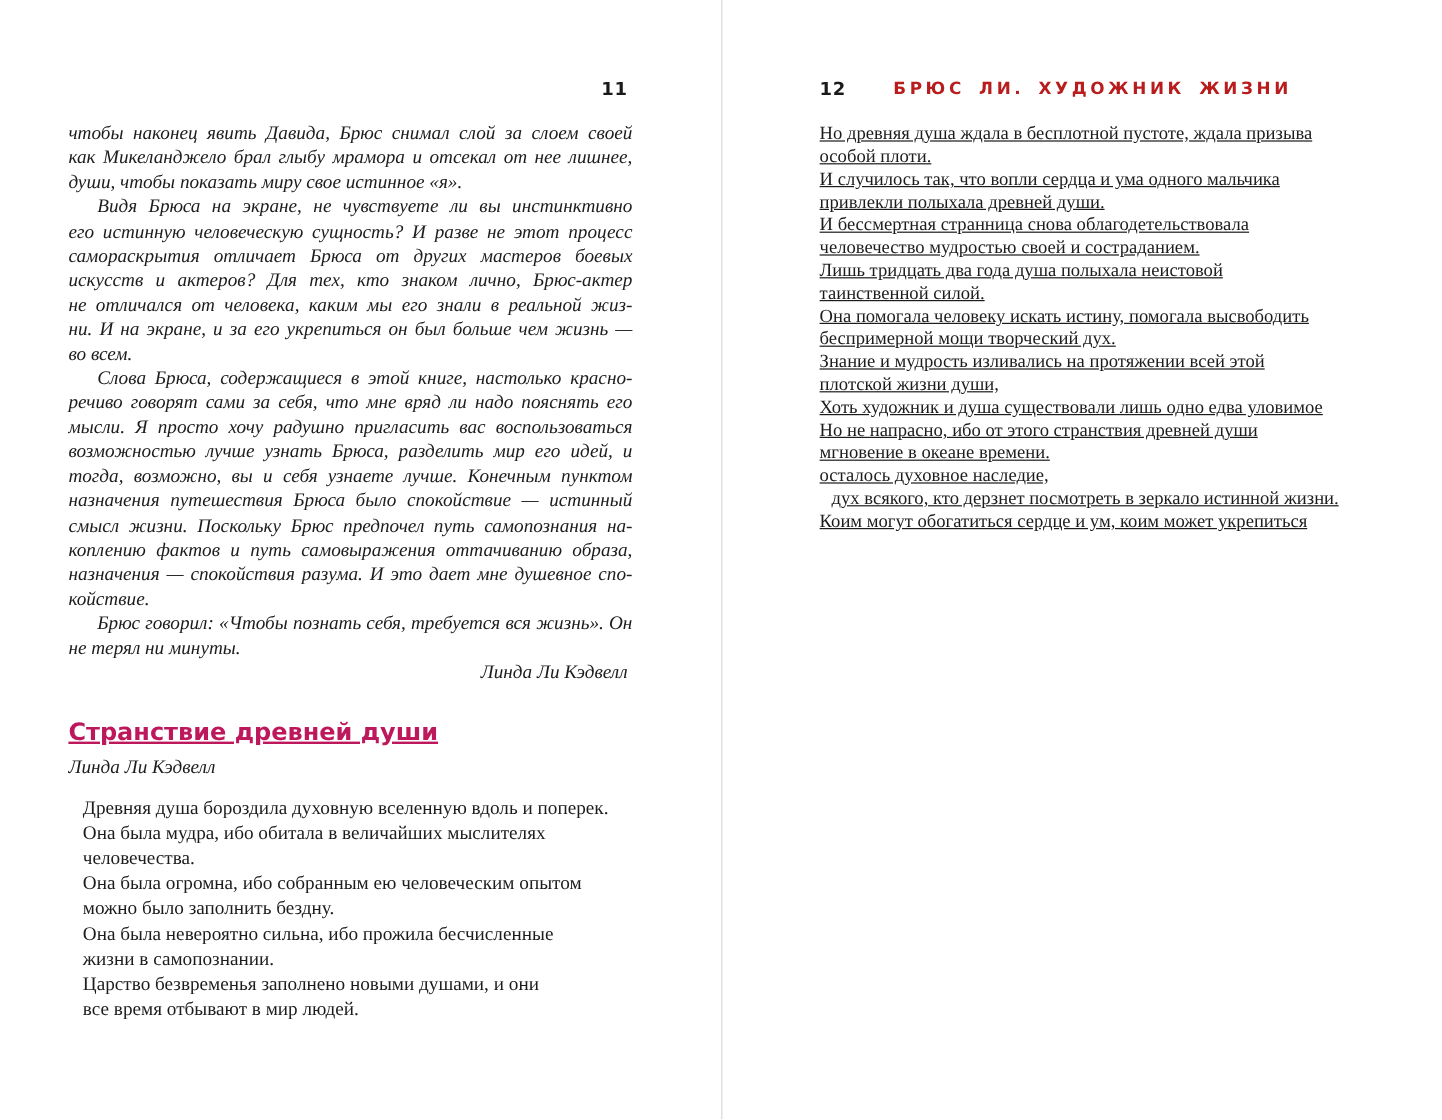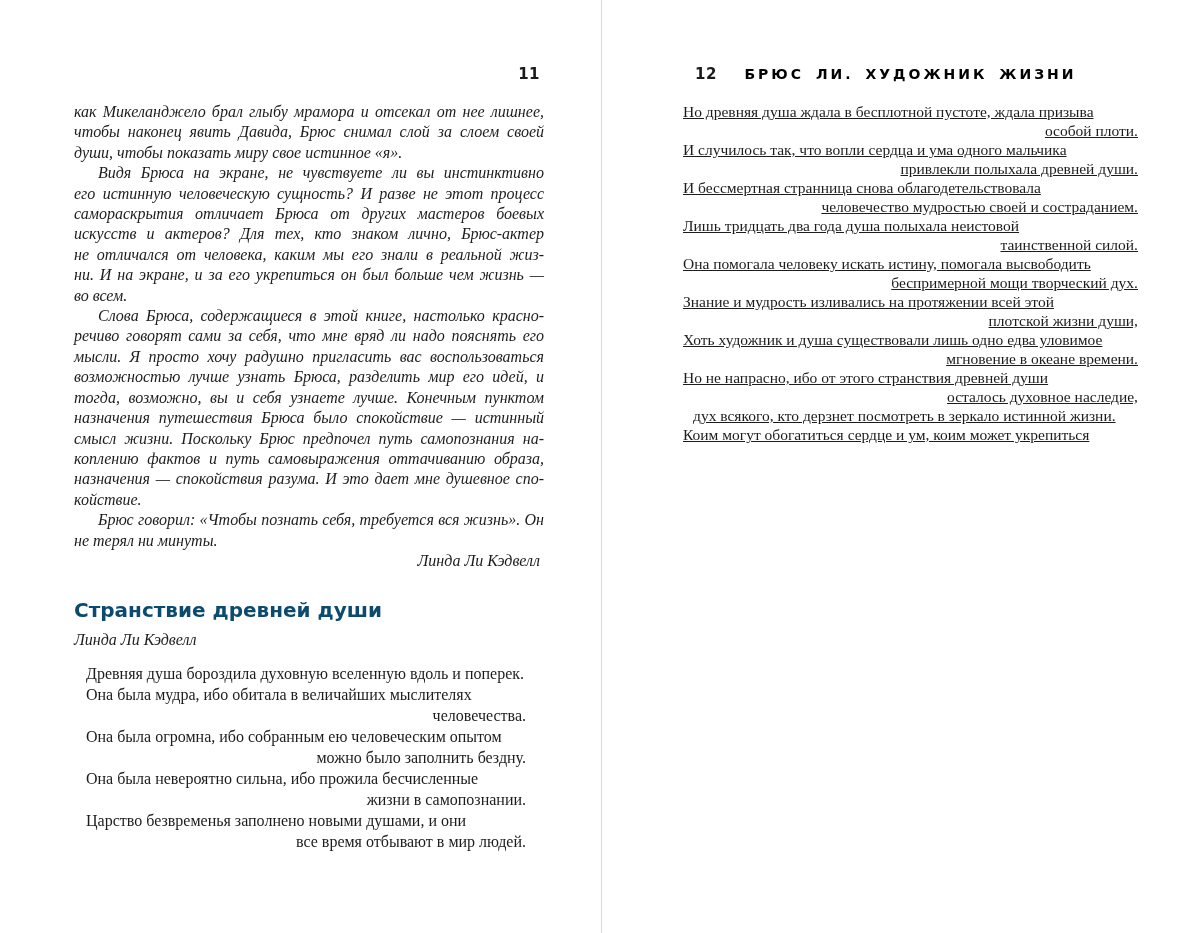--- a/index.html
+++ b/index.html
@@ -3,68 +3,68 @@
 <meta charset="utf-8">
 <style>
   html,body { margin:0; padding:0; background:#ffffff; }
   .spread {
     position:relative; width:1202px; height:933px; background:#ffffff;
     font-family:"Liberation Serif", serif; color:#1c1c1c; overflow:hidden;
   }
   .divider { position:absolute; left:601px; top:0; width:1px; height:933px; background:#d9d9d9; }
 
   .page { position:absolute; top:64px; }
-  .page-left  { left:74px;  width:470px; }
+  .page-left  { left:57px;  width:470px; }
   .page-right { left:683px; width:455px; }
 
   .pagenum {
     font-family:"DejaVu Sans", sans-serif; font-weight:700;
     font-size:15px; line-height:20px; color:#1a1a1a; letter-spacing:0.5px;
   }
   .pagenum-left { text-align:right; padding-right:4px; margin-bottom:18px; }
 
   .header-row { position:relative; height:20px; margin-bottom:18px; }
-  .header-row .pagenum { position:absolute; left:12px; top:0; }
+  .header-row .pagenum { position:absolute; left:0; top:0; }
   .running-header {
     text-align:center; font-family:"DejaVu Sans", sans-serif; font-weight:700;
     font-size:14px; line-height:20px; letter-spacing:3px; word-spacing:4px;
-    color:#000000; white-space:nowrap;
+    color:#b91c1c; white-space:nowrap;
   }
 
   .preface { font-style:italic; font-size:16px; line-height:20.4px; }
   .tline { text-align:justify; white-space:normal; }
   .tline.just { text-align-last:justify; }
   .tline.ind { text-indent:24px; }
 
   .signature { font-style:italic; font-size:16px; line-height:20.4px; text-align:right; padding-right:4px; }
 
   .heading {
     font-family:"DejaVu Sans", sans-serif; font-weight:700;
-    font-size:20px; line-height:26px; margin:26px 0 0 0; color:#0c4a6e;
+    font-size:20px; line-height:26px; margin:26px 0 0 0; color:#be185d;text-decoration:underline;
   }
   .byline { font-style:italic; font-size:16px; line-height:20px; margin-top:7px; }
 
   .poem { font-size:16px; line-height:21px; }
   .poem-left  { margin-top:13px; padding:0 18px 0 12px; }
   .poem-right { font-size:15.5px; line-height:19px;text-decoration:underline; }
   .pline.left   { text-align:left; }
-  .pline.right  { text-align:right; }
+  .pline.right  { }
   .pline.indent { text-align:left; padding-left:10px; }
 </style>
 </head>
 <body>
 
 <div class="spread">
 
   <div class="page page-left">
     <div class="pagenum pagenum-left">11</div>
 
     <div class="preface">
+        <div class="tline just">чтобы наконец явить Давида, Брюс снимал слой за слоем своей</div>
         <div class="tline just">как Микеланджело брал глыбу мрамора и отсекал от нее лишнее,</div>
-        <div class="tline just">чтобы наконец явить Давида, Брюс снимал слой за слоем своей</div>
         <div class="tline">души, чтобы показать миру свое истинное «я».</div>
         <div class="tline just ind">Видя Брюса на экране, не чувствуете ли вы инстинктивно</div>
         <div class="tline just">его истинную человеческую сущность? И разве не этот процесс</div>
         <div class="tline just">самораскрытия отличает Брюса от других мастеров боевых</div>
         <div class="tline just">искусств и актеров? Для тех, кто знаком лично, Брюс-актер</div>
         <div class="tline just">не отличался от человека, каким мы его знали в реальной жиз-</div>
         <div class="tline just">ни. И на экране, и за его укрепиться он был больше чем жизнь —</div>
         <div class="tline">во всем.</div>
         <div class="tline just ind">Слова Брюса, содержащиеся в этой книге, настолько красно-</div>
         <div class="tline just">речиво говорят сами за себя, что мне вряд ли надо пояснять его</div>
@@ -114,21 +114,21 @@
         <div class="pline right">привлекли полыхала древней души.</div>
         <div class="pline left">И бессмертная странница снова облагодетельствовала</div>
         <div class="pline right">человечество мудростью своей и состраданием.</div>
         <div class="pline left">Лишь тридцать два года душа полыхала неистовой</div>
         <div class="pline right">таинственной силой.</div>
         <div class="pline left">Она помогала человеку искать истину, помогала высвободить</div>
         <div class="pline right">беспримерной мощи творческий дух.</div>
         <div class="pline left">Знание и мудрость изливались на протяжении всей этой</div>
         <div class="pline right">плотской жизни души,</div>
         <div class="pline left">Хоть художник и душа существовали лишь одно едва уловимое</div>
+        <div class="pline left">Но не напрасно, ибо от этого странствия древней души</div>
         <div class="pline right">мгновение в океане времени.</div>
-        <div class="pline left">Но не напрасно, ибо от этого странствия древней души</div>
         <div class="pline right">осталось духовное наследие,</div>
         <div class="pline indent">дух всякого, кто дерзнет посмотреть в зеркало истинной жизни.</div>
         <div class="pline left">Коим могут обогатиться сердце и ум, коим может укрепиться</div>
       </div>
   </div>
 
 </div>
 
 </body></html>

